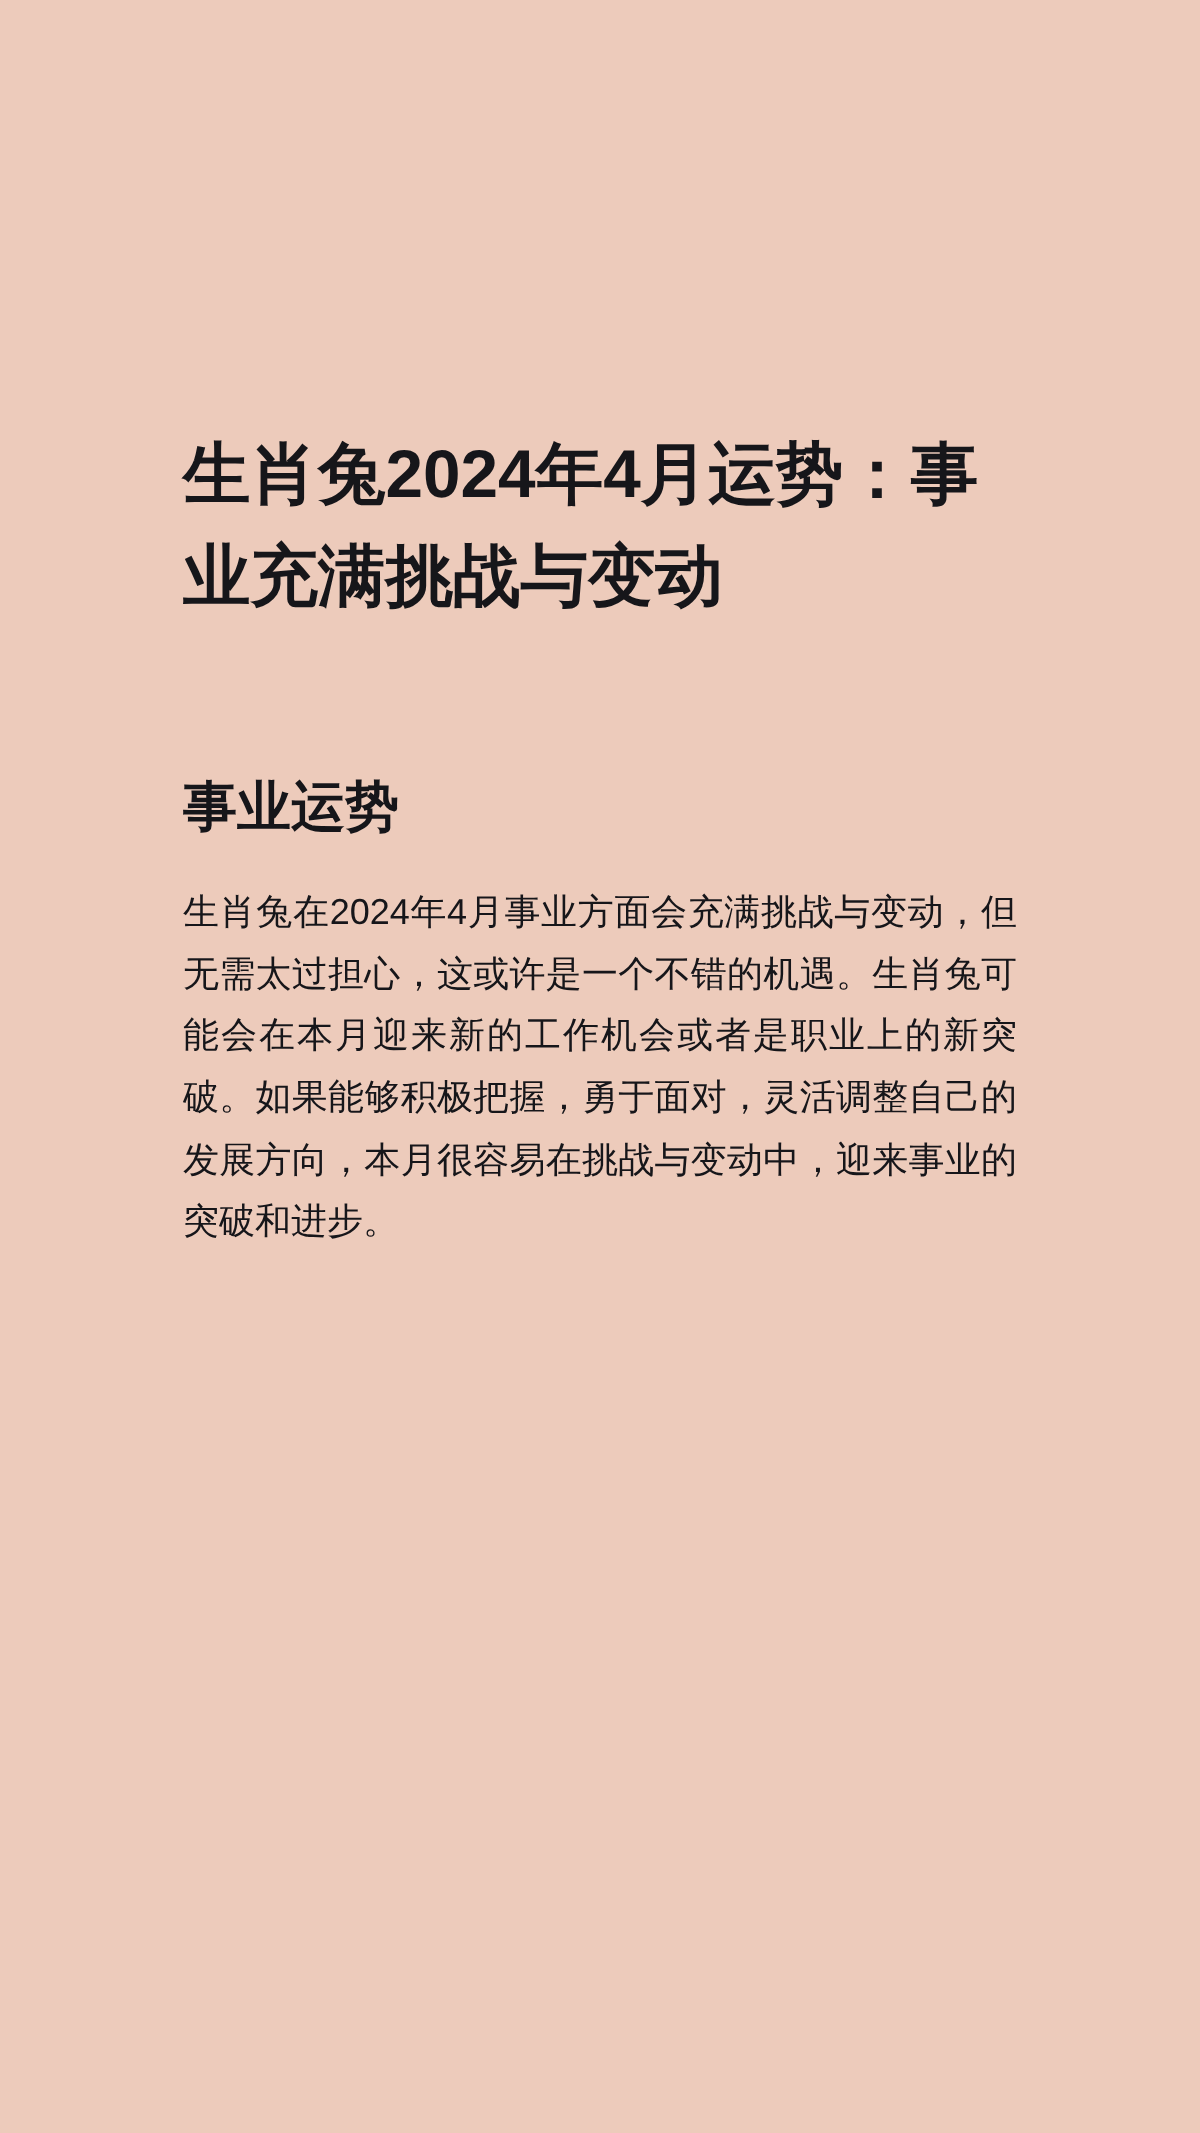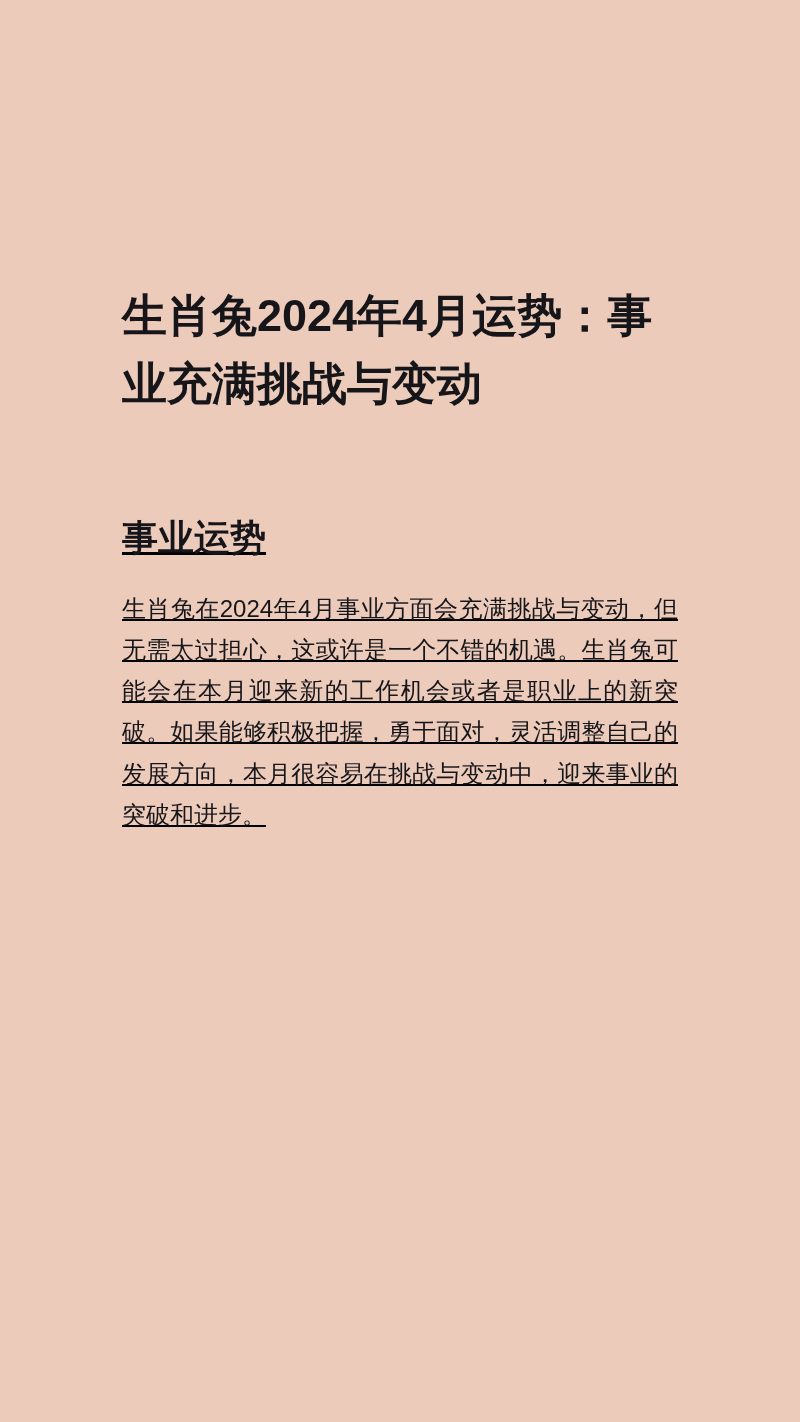--- a/index.html
+++ b/index.html
@@ -30,21 +30,20 @@
     font-size: 45px;
     font-weight: bold;
     color: #16161a;
     line-height: 1.52;
     letter-spacing: 0px;
     margin: 0;
     word-break: break-all;
   }
   .section {
     margin-top: 96px;
-    text-decoration: underline;
   }
   .section-heading {
     font-size: 36px;
     font-weight: bold;
     color: #16161a;
     line-height: 1.3;
     margin: 0 0 26px 0;
   }
   .body-text {
     font-size: 24px;

